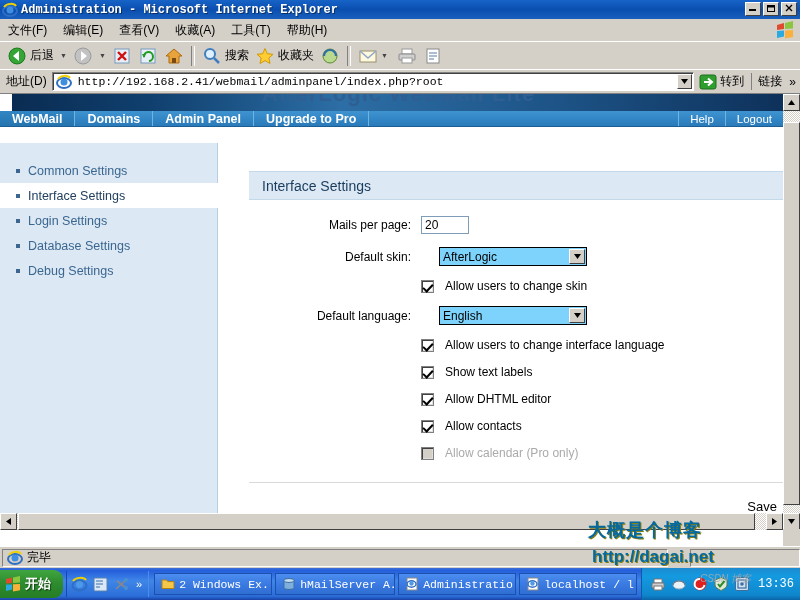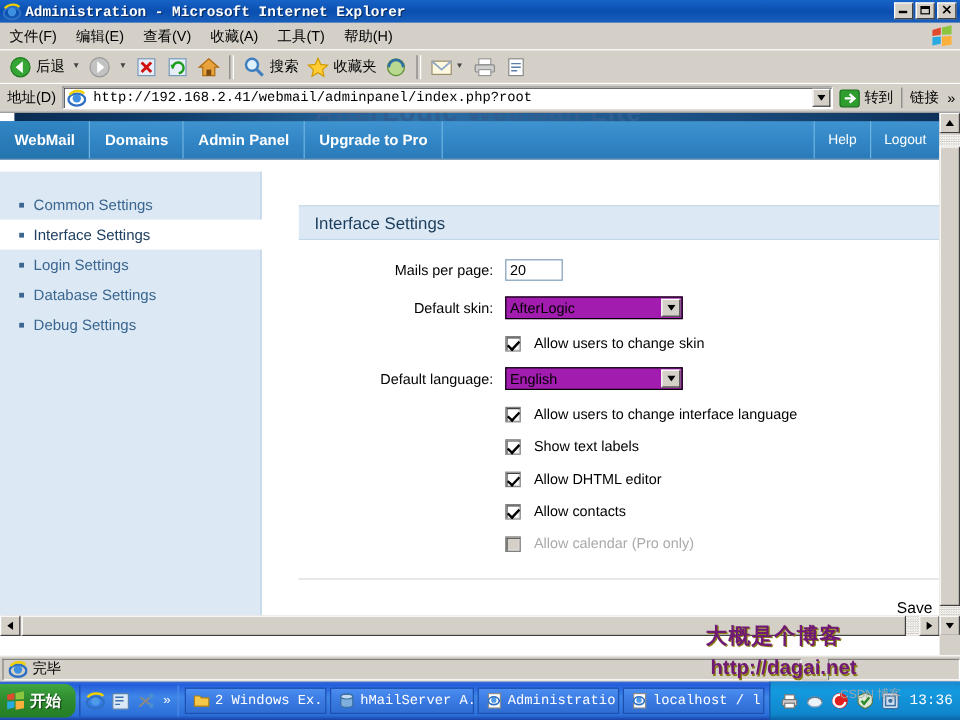--- a/index.html
+++ b/index.html
@@ -60,21 +60,21 @@
   }
 
   
   .toolbar {
     position: absolute; left: 0; top: 41px; width: 800px; height: 28px;
     background: #d4d0c8;
     border-top: 1px solid #ffffff;
     display: flex; align-items: center; padding-left: 4px;
     box-sizing: border-box;
   }
-  .tbitem { display: flex; align-items: center; padding: 1px 3px; white-space: nowrap; font-family: Liberation Mono, monospace; }
+  .tbitem { display: flex; align-items: center; padding: 1px 3px; white-space: nowrap; }
   .tbitem .lbl { font-size: 12px; color: #000; margin-left: 3px; }
   .tb-sep { width: 2px; height: 20px; border-left: 1px solid #808080; border-right: 1px solid #ffffff; margin: 0 4px; }
   .tb-arrow { font-size: 7px; color: #444; margin: 0 3px; }
   .ico { width: 20px; height: 20px; position: relative; flex: none; }
 
   
   .addrbar {
     position: absolute; left: 0; top: 69px; width: 800px; height: 24px;
     background: #d4d0c8; display: flex; align-items: center;
     border-top: 1px solid #ffffff;
@@ -125,21 +125,21 @@
   }
   .banner .btext {
     position: absolute; left: 250px; top: -13px;
     font-size: 22px; font-weight: bold; color: #2f5f92;
     letter-spacing: 1px; white-space: nowrap;
     font-family: "Liberation Sans", sans-serif;
   }
 
   
   .navbar {
-    position: absolute; left: 0; top: 7px; width: 783px; height: 32px;
+    position: absolute; left: 0; top: 17px; width: 783px; height: 16px;
     background: linear-gradient(to bottom, #3f93cf 0%, #3387c6 50%, #2a7ab9 100%);
     display: flex; align-items: stretch;
     border-bottom: 1px solid #1c5e94;
     box-sizing: border-box;
   }
   .navtab {
     display: flex; align-items: center; padding: 0 12px;
     color: #ffffff; font-size: 12.5px; font-weight: bold;
     border-right: 1px solid #6fb4e0;
     white-space: nowrap;
@@ -198,24 +198,24 @@
     font-size: 12px; color: #000; white-space: nowrap;
   }
   .ftext {
     width: 48px; height: 18px; background: #fff;
     border: 1px solid #7f9db9;
     font-size: 12px; color: #000; padding-left: 3px;
     line-height: 17px; box-sizing: border-box;
     font-family: "Liberation Sans", sans-serif;
   }
   .fselect {
-    width: 148px; height: 19px; background: #a21caf;
+    width: 148px; height: 19px; background: #7dd3fc;
     border: 1px solid #000; position: relative;
     font-size: 12px; line-height: 18px; padding-left: 3px;
-    box-sizing: border-box; white-space: nowrap;
+    box-sizing: border-box; white-space: nowrap; margin-left: 18px;
   }
   .fselect .arrowbox {
     position: absolute; right: 1px; top: 1px; width: 16px; height: 15px;
     background: #d4d0c8;
     border: 1px solid #ffffff;
     border-right-color: #404040; border-bottom-color: #404040;
     box-sizing: border-box;
     display: flex; align-items: center; justify-content: center;
   }
   .cbrow { display: flex; align-items: center; margin-bottom: 13px; padding-left: 172px; }
@@ -295,27 +295,27 @@
   .hbtn.l { left: 0; }
   .hbtn.r { right: 0; }
   .corner {
     position: absolute; right: 0; bottom: 0; width: 17px; height: 17px;
     background: #d4d0c8;
   }
 
   
   .wm {
     position: absolute; z-index: 40;
-    color: #701a75; font-weight: bold;
+    color: #0369a1; font-weight: bold;
     text-shadow: 1px 1px 0 #8a7f12;
     white-space: nowrap; pointer-events: none;
   }
   .wm1 { left: 588px; top: 518px; font-size: 18px; letter-spacing: 1px; }
   .wm2 { left: 592px; top: 547px; font-size: 17px; font-family: "Liberation Sans", sans-serif; }
-  .wm3 { left: 700px; top: 572px; font-size: 10px; color: rgba(170,170,170,0.85); text-shadow: none; font-weight: normal; }
+  .wm3 { left: 700px; top: 572px; font-size: 10px; color: rgba(170,170,170,0.85); text-shadow: none; font-weight: normal; font-style: italic; }
 
   
   .statusbar {
     position: absolute; left: 0; top: 546px; width: 800px; height: 22px;
     background: #d4d0c8;
     border-top: 1px solid #ffffff;
     display: flex; align-items: center;
     box-sizing: border-box;
     gap: 20px;
   }

